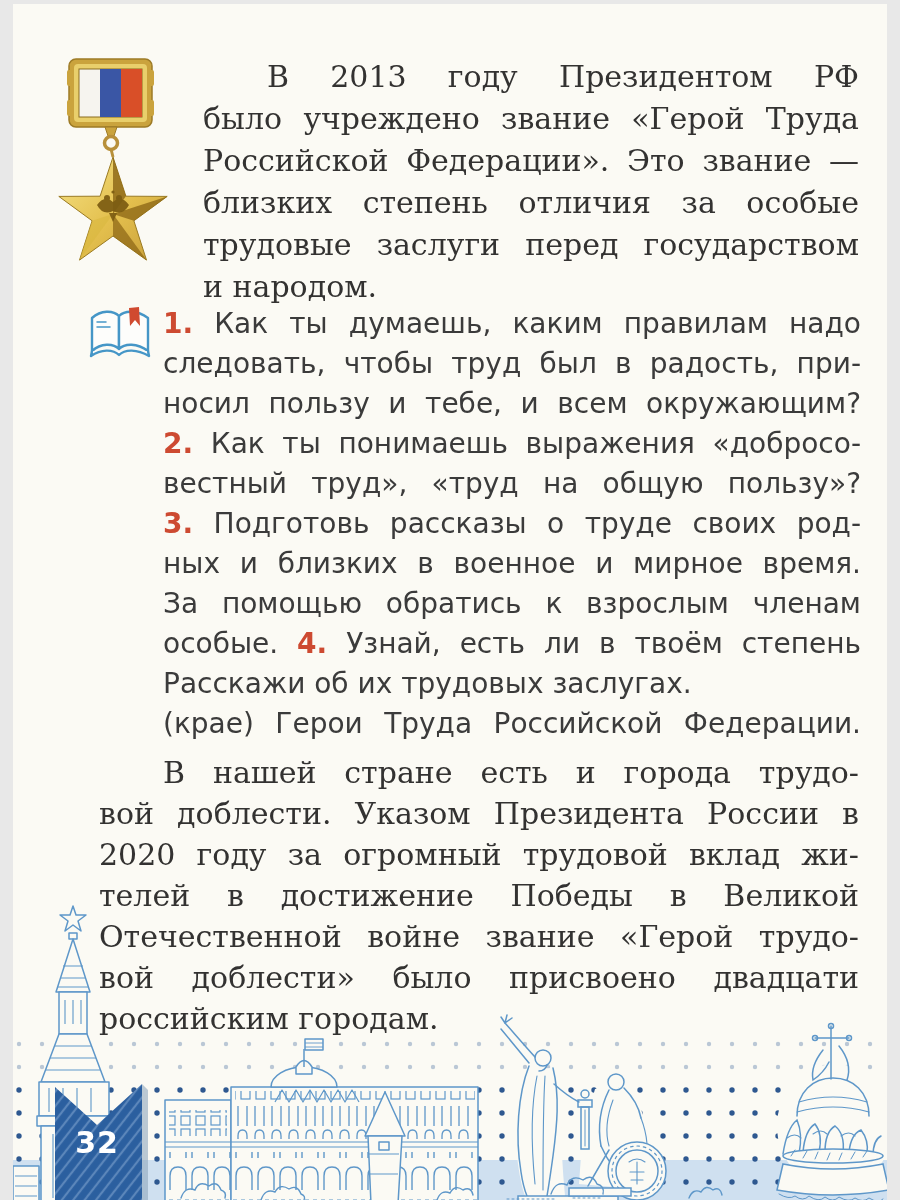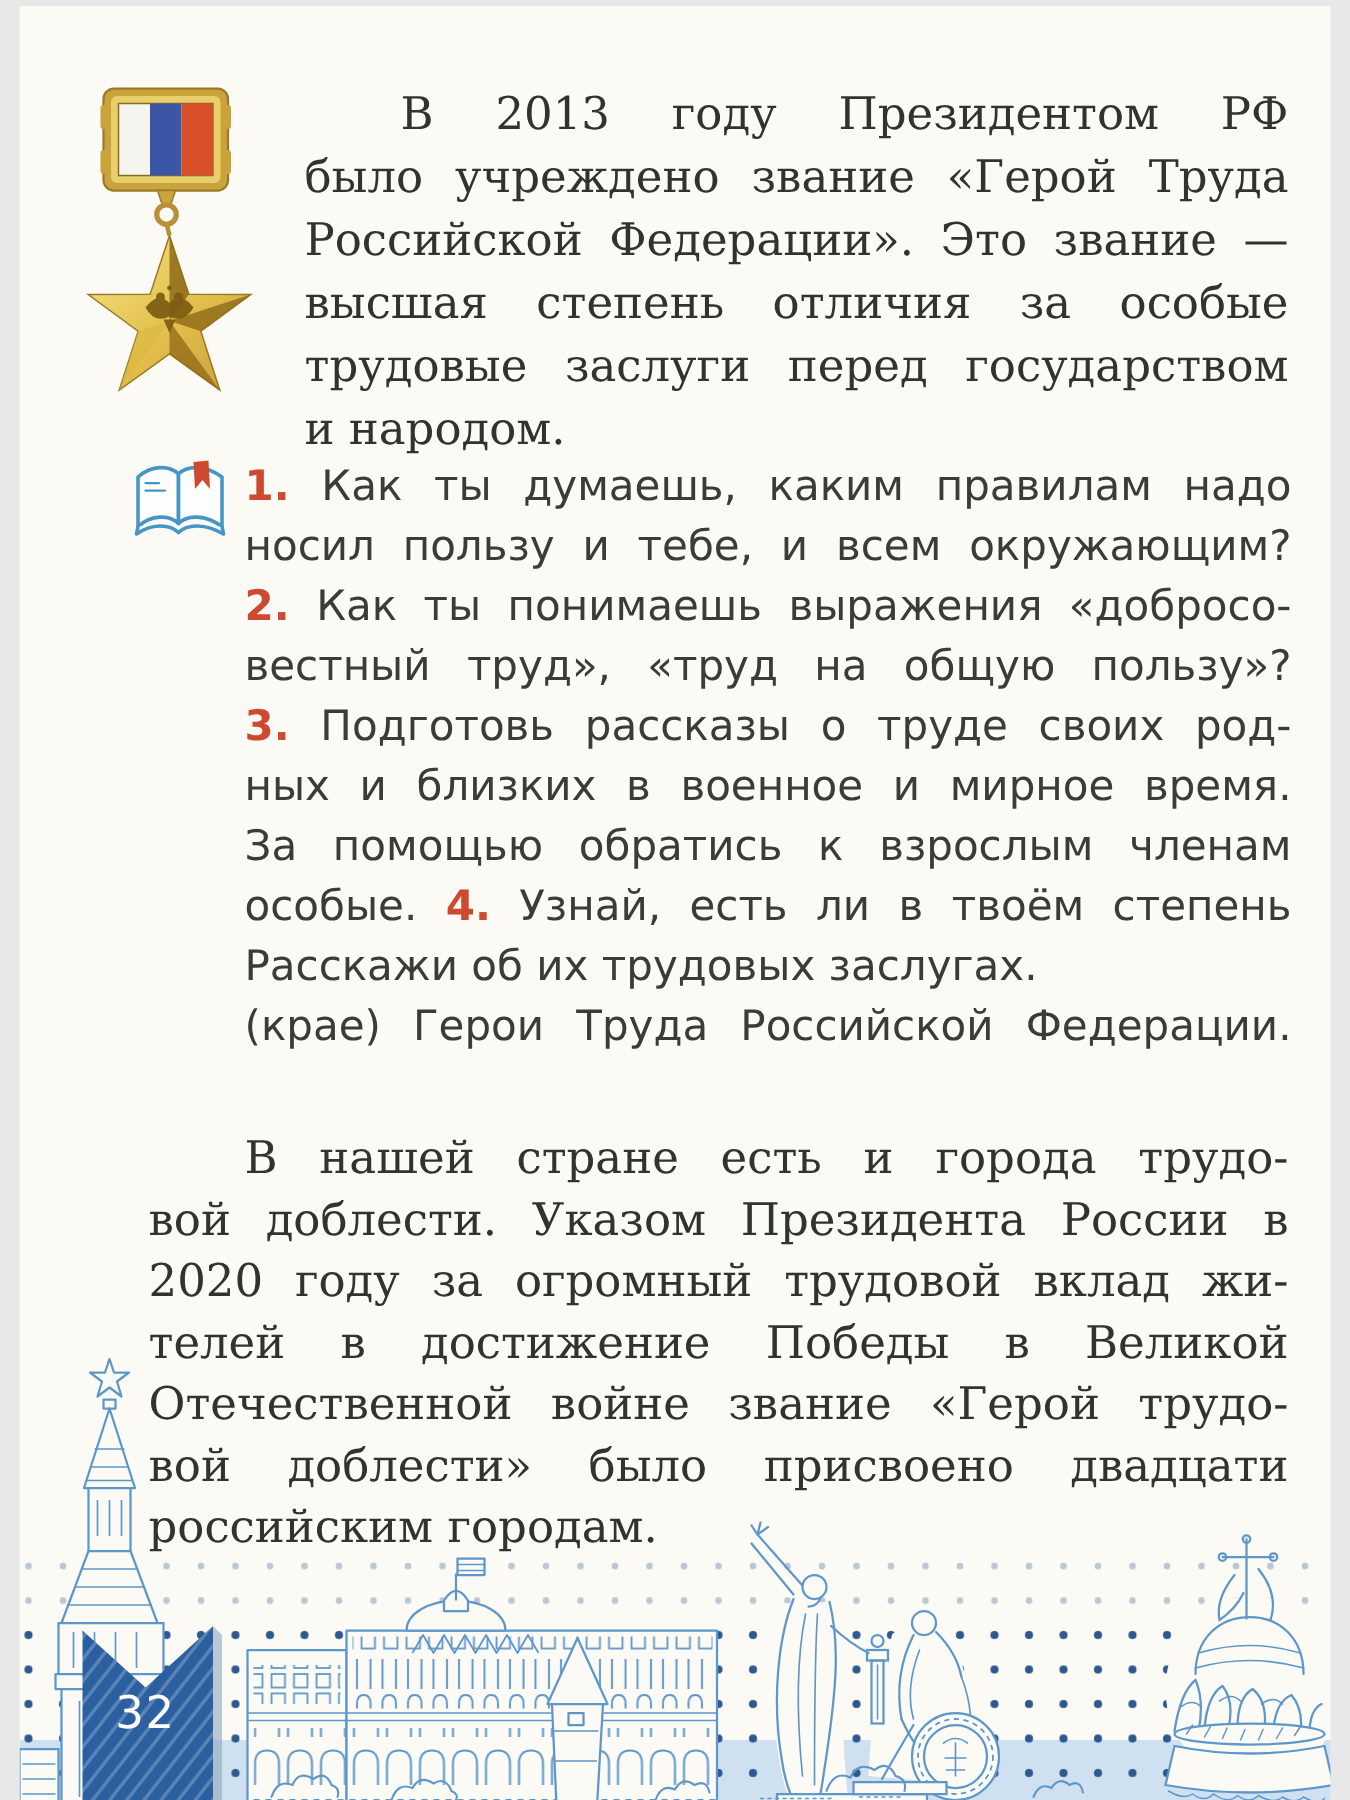--- a/index.html
+++ b/index.html
@@ -15,21 +15,21 @@
   .tline.last{text-align-last:left;}
   .tline.indent{text-indent:64px;}
   .serif-para{font-family:"DejaVu Serif","Liberation Serif",serif;font-size:30px;line-height:42px;color:#333231;}
   .serif-para.closing{line-height:41px;}
   .sans-para{font-family:"DejaVu Sans","Liberation Sans",sans-serif;font-size:28px;line-height:40px;color:#3b3b3b;}
   .rednum{color:#cd4a31;font-weight:bold;}
   
   #bookmark-wrap{left:38px;top:1075px;width:104px;height:125px;}
   #page-number{
     position:absolute;left:0;top:46px;width:92px;text-align:center;
-    font-family:"DejaVu Sans","Liberation Sans",sans-serif;font-weight:normal;
+    font-family:"DejaVu Sans","Liberation Sans",sans-serif;font-weight:bold;
     font-size:30px;color:#ffffff;letter-spacing:1px;
   }
   svg{display:block;}
 </style>
 </head>
 <body>
 
 <div id="page">
 
   <div class="abs" style="left:40px;top:46px;width:122px;height:258px;">
@@ -69,21 +69,21 @@
         <path d="M44,155 Q52,144 60,152 Q68,144 76,155 Q70,166 60,161 Q50,166 44,155 Z"></path>
         <path d="M56,163 L60,172 L64,163 Z"></path>
       </g>
     </svg>
   </div>
 
   <div class="abs serif-para" style="left:190px;top:52px;width:656px;">
       <div class="tline indent"><span>В 2013 году Президентом РФ</span></div>
       <div class="tline"><span>было учреждено звание «Герой Труда</span></div>
       <div class="tline"><span>Российской Федерации». Это звание —</span></div>
-      <div class="tline"><span>высшая степень отличия за особые</span></div>
+      <div class="tline"><span>близких степень отличия за особые</span></div>
       <div class="tline"><span>трудовые заслуги перед государством</span></div>
       <div class="tline last"><span>и народом.</span></div>
     </div>
 
   <div class="abs" style="left:74px;top:301px;width:66px;height:58px;">
     <svg width="66" height="58" viewBox="0 0 66 58">
       <g stroke="#4596c7" stroke-width="2.4" fill="#fdfdfb" stroke-linejoin="round" stroke-linecap="round">
         <path d="M5,13 C14,5 26,5 32,11 L32,44 C26,38 14,38 5,46 Z"></path>
         <path d="M32,11 C38,5 50,5 61,13 L61,46 C50,38 38,38 32,44 Z"></path>
         <path d="M5,46 L4,51 C14,44 26,44 32,50 C38,44 50,44 62,51 L61,46"></path>
@@ -91,20 +91,21 @@
       <g stroke="#4596c7" stroke-width="1.5" stroke-linecap="round">
         <path d="M10,17 h9"></path>
         <path d="M10,22 h13"></path>
       </g>
       <polygon points="42,3 52,2 53,21 48,15 43,21" fill="#d04a30"></polygon>
     </svg>
   </div>
 
   <div class="abs sans-para" style="left:150px;top:300px;width:698px;">
       <div class="tline"><span class="rednum">1.</span><span> Как ты думаешь, каким правилам надо</span></div>
+      <div class="tline"><span>следовать, чтобы труд был в радость, при-</span></div>
       <div class="tline"><span>носил пользу и тебе, и всем окружающим?</span></div>
       <div class="tline"><span class="rednum">2.</span><span> Как ты понимаешь выражения «добросо-</span></div>
       <div class="tline"><span>вестный труд», «труд на общую пользу»?</span></div>
       <div class="tline"><span class="rednum">3.</span><span> Подготовь рассказы о труде своих род-</span></div>
       <div class="tline"><span>ных и близких в военное и мирное время.</span></div>
       <div class="tline"><span>За помощью обратись к взрослым членам</span></div>
       <div class="tline"><span>особые. </span><span class="rednum">4.</span><span> Узнай, есть ли в твоём степень</span></div>
       <div class="tline last"><span>Расскажи об их трудовых заслугах.</span></div>
       <div class="tline"><span>(крае) Герои Труда Российской Федерации.</span></div>
     </div>

